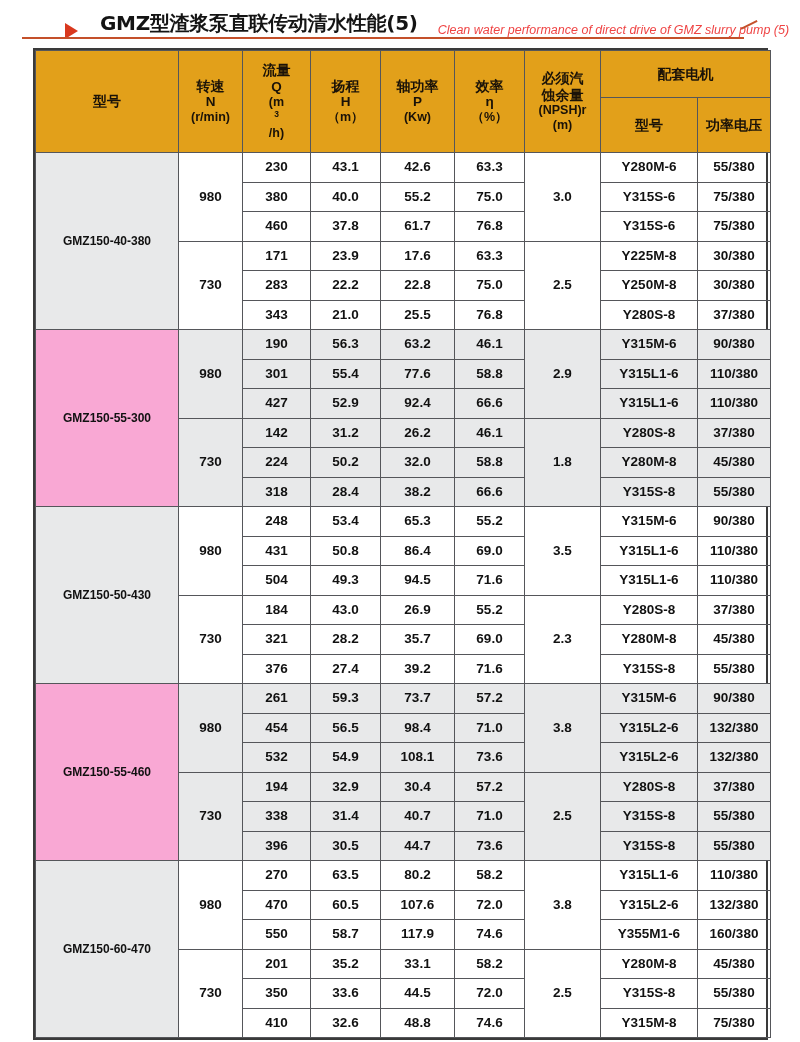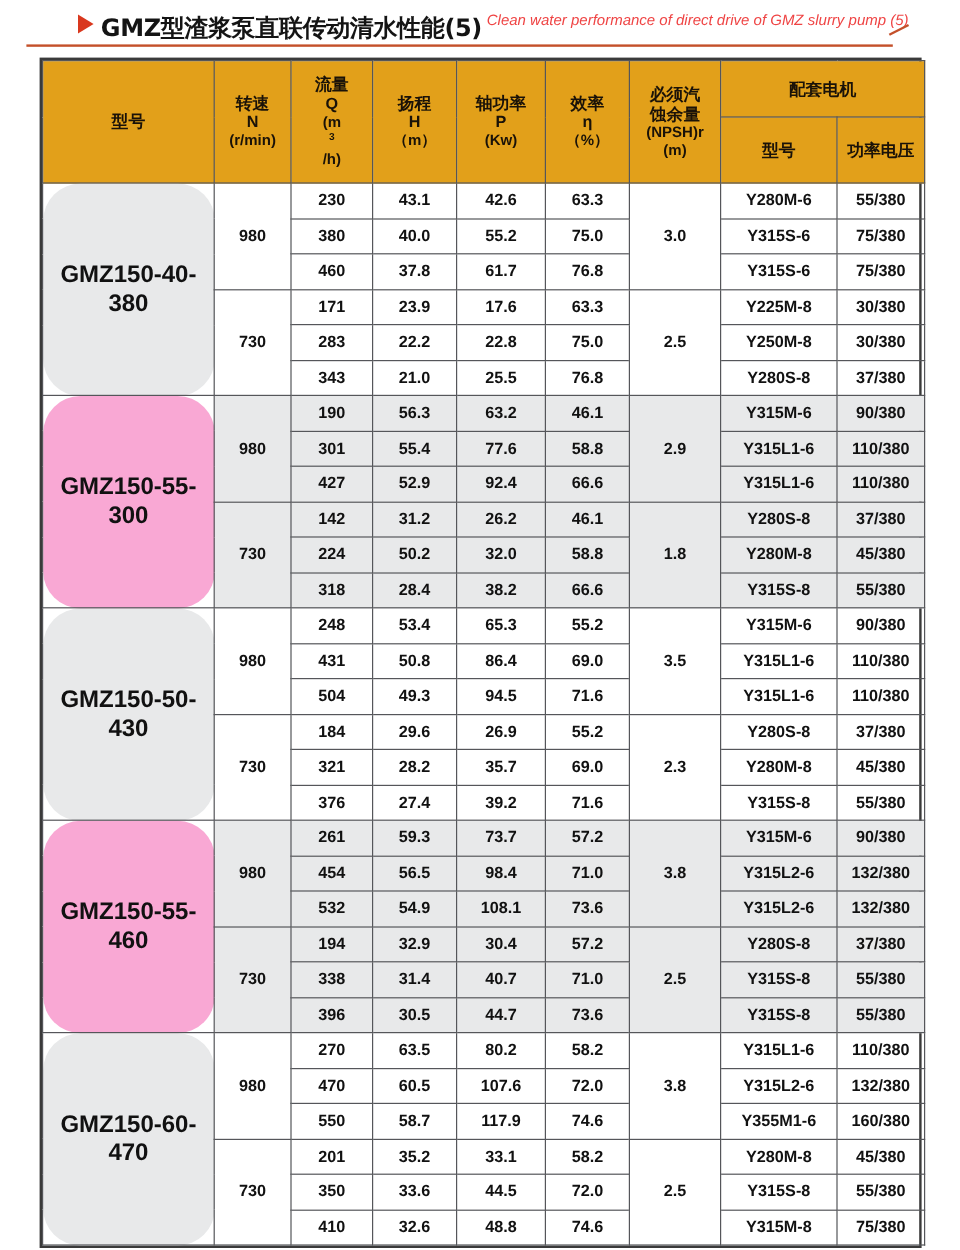--- a/index.html
+++ b/index.html
@@ -17,22 +17,22 @@
 
   
   .title-wrap {
     position: relative;
     padding: 10px 0 0 22px;
     height: 44px;
     box-sizing: border-box;
   }
   .title-row {
     display: flex;
-    align-items: flex-start;
-    gap: 4px;
+    align-items: flex-end;
+    gap: 20px;
     white-space: nowrap;
     padding-left: 43px;
   }
   .tri-marker {
     width: 0; height: 0;
     border-left: 13px solid #d9381e;
     border-top: 8px solid transparent;
     border-bottom: 8px solid transparent;
     flex: 0 0 auto;
     position: relative;
@@ -118,23 +118,22 @@
   col.c-head   { width: 70px; }
   col.c-power  { width: 74px; }
   col.c-eff    { width: 70px; }
   col.c-npsh   { width: 76px; }
   col.c-mmodel { width: 97px; }
   col.c-mpower { width: 73px; }
 
   tbody td { height: 28.5px; line-height: 28.5px; }
   tbody td.model-cell {
     background: #e8e9ea;
-    font-size: 20px;
+    font-size: 12px;
     line-height: 1.2;
-    border-radius: 31px;
   }
   tr.shade td { background: #e8e9ea; }
   tr.shade td.model-cell { background: #f9a8d4; }
   td.block-top { border-top: 2px solid #3a3a3a; }
 </style>
 </head>
 <body>
 
 <div class="title-wrap">
   <div class="title-row">
@@ -352,21 +351,21 @@
           <td class="">504</td>
           <td class="">49.3</td>
           <td class="">94.5</td>
           <td class="">71.6</td>
           <td class="">Y315L1-6</td>
           <td class="">110/380</td>
         </tr>
         <tr>
           <td rowspan="3" class="block-top">730</td>
           <td class="block-top">184</td>
-          <td class="block-top">29.6</td>
+          <td class="block-top">43.0</td>
           <td class="block-top">26.9</td>
           <td class="block-top">55.2</td>
           <td rowspan="3" class="block-top">2.3</td>
           <td class="block-top">Y280S-8</td>
           <td class="block-top">37/380</td>
         </tr>
         <tr>
           <td class="">321</td>
           <td class="">28.2</td>
           <td class="">35.7</td>

